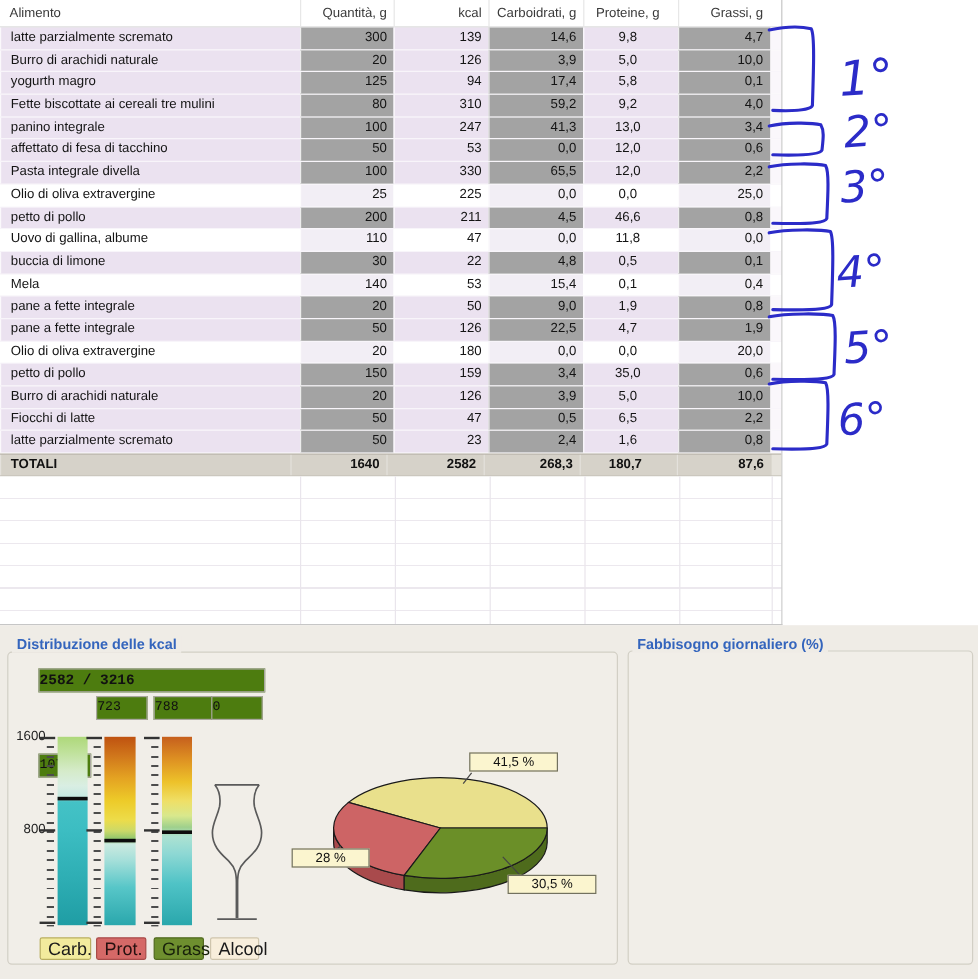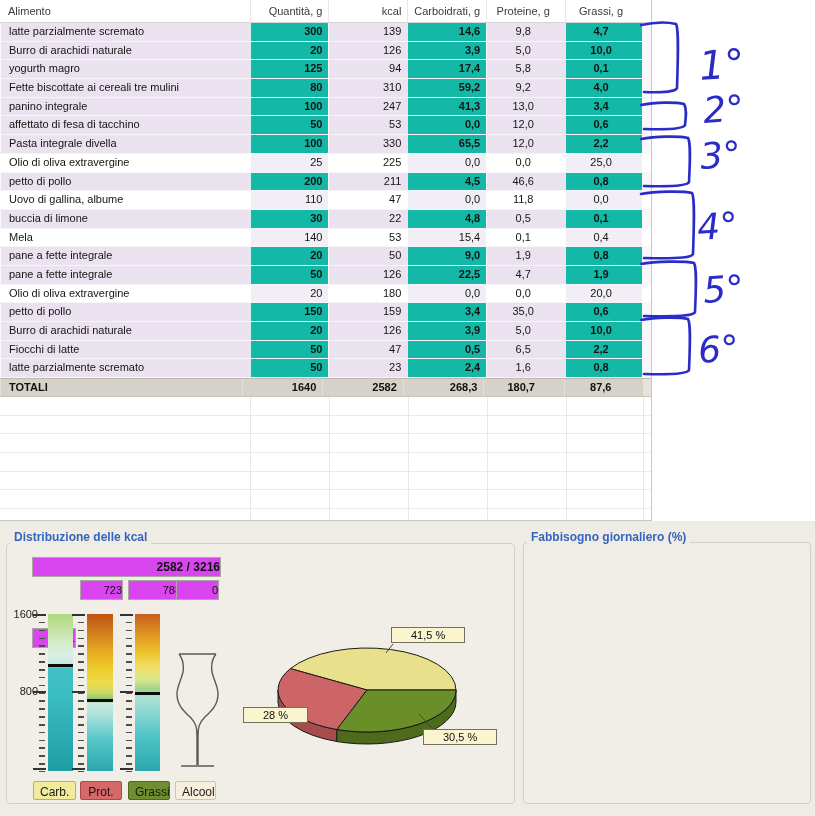--- a/index.html
+++ b/index.html
@@ -10,48 +10,48 @@
   .thead{display:flex;height:23px;border-bottom:1px solid #d6d6d6;box-sizing:border-box;}
   .thead .cell{font-size:11px;color:#3a3a3a;line-height:22px;border-left:1px solid #e7e7e7;box-sizing:border-box;}
   .thead .cell:first-child{border-left:none;}
   .trow{display:flex;height:18.7px;box-sizing:border-box;border-bottom:1px solid #f8f5fa;}
   .trow .cell{font-size:11px;color:#141414;line-height:17.5px;box-sizing:border-box;border-left:1px solid rgba(255,255,255,.8);white-space:nowrap;overflow:hidden;}
   .cell.c0{width:250px;padding-left:8px;}
   .cell.c1{width:79px;text-align:right;padding-right:6px;}
   .cell.c2{width:79px;text-align:right;padding-right:6px;}
   .cell.c3{width:79px;text-align:right;padding-right:6px;}
   .cell.c4{width:79px;text-align:center;padding-right:6px;}
-  .cell.c5{width:77px;text-align:center;padding-right:6px;}
+  .cell.c5{width:77px;text-align:right;padding-right:6px;}
   .cell.c6{width:9px;padding:0;border-left:none;}
   .trow.shaded .cell{background:#ebe2f0;}
-  .trow.shaded .cell.dk{background:#14b8a6;font-weight:bold;}
+  .trow.shaded .cell.dk{background:#a3a3a3;}
   .trow.shaded .cell.c6{background:#faf7fb;}
   .trow.plain .cell{background:#ffffff;}
   .trow.plain .cell.dk{background:#f2eef5;}
   #totals-row{display:flex;height:19px;background:#d6d2c9;border-top:1px solid #bdb9af;border-bottom:1px solid #c9c5bb;box-sizing:border-box;}
   #totals-row .cell{font-size:11px;font-weight:bold;color:#111;line-height:17px;background:transparent;border-left:1px solid rgba(255,255,255,.35);}
   #totals-row .cell.c6{background:#e6e3dc;border-left:none;}
   #empty-grid{left:0;top:397.3px;width:651px;height:123px;background:repeating-linear-gradient(to bottom,#ffffff 0 17.7px,#ece8ee 17.7px 18.7px);}
   .vline{position:absolute;top:397.3px;height:123px;width:1px;background:#e9e5ec;}
   
   #ink-svg{left:555px;top:0;pointer-events:none;}
   
   #bottom{left:0;top:521px;width:815px;height:295px;background:#efece6;}
   .groupbox{position:absolute;border:1px solid #d2cfc5;border-radius:4px;background:#f1eee8;box-sizing:border-box;}
   .gb-title{position:absolute;font-size:12px;font-weight:bold;color:#3465bd;background:#efece6;padding:0 4px;white-space:nowrap;}
-  .inputbox{position:absolute;background:#d946ef;border:1px solid #a9a79f;box-sizing:border-box;text-align:right;color:#111;}
+  .inputbox{position:absolute;background:#4d7c0f;border:1px solid #a9a79f;box-sizing:border-box;text-align:left;color:#111;font-family:Liberation Mono, monospace;}
   .gauge{position:absolute;top:614px;height:157px;}
   .gauge .marker{position:absolute;left:0;width:100%;height:3px;background:#0d0d0d;}
   .ticks{position:absolute;top:614px;height:158px;width:6px;background:repeating-linear-gradient(to bottom,#4c4c4c 0 1.6px,transparent 1.6px 7.85px);}
   .majortick{position:absolute;width:13px;height:2px;background:#333;}
   .scale-label{position:absolute;font-size:11px;color:#222;width:32px;text-align:right;}
   .g-carb{background:linear-gradient(180deg,#aed87a 0%,#bfe19a 8%,#d5ebc9 18%,#d9eee3 26%,#c5e9e1 32%,#44c2c6 34.5%,#3cbdc2 50%,#2eaeb4 75%,#1f9da4 100%);}
   .g-prot{background:linear-gradient(180deg,#bf5210 0%,#d0761b 10%,#e4a322 22%,#edcb29 34%,#eddc49 44%,#cbd968 50%,#92c76d 54%,#cbeae0 57%,#a8e0da 65%,#57c6c8 80%,#2aa7ac 100%);}
   .g-fat{background:linear-gradient(180deg,#c65f1d 0%,#de9122 12%,#edc22a 24%,#efdf66 34%,#d8e88d 42%,#9fd08c 48%,#ace2d2 53%,#8ed8d4 62%,#4fc3c6 78%,#2aa7ac 100%);}
-  .macro-btn{position:absolute;top:781px;height:19px;border-radius:2px;font-size:12px;line-height:18px;text-align:center;box-sizing:border-box;cursor:default;}
+  .macro-btn{position:absolute;top:781px;height:19px;border-radius:2px;font-size:15px;line-height:18px;text-align:center;box-sizing:border-box;cursor:default;}
   .pie-label{position:absolute;background:#fbf5cf;border:1px solid #72715f;font-size:11px;color:#111;padding:0px 19px;line-height:14px;white-space:nowrap;}
 </style>
 </head>
 <body>
 
 <div id="screen">
 
   <div id="food-table" class="abs">
     <div class="thead" id="table-header">
         <span class="cell c0">Alimento</span>

